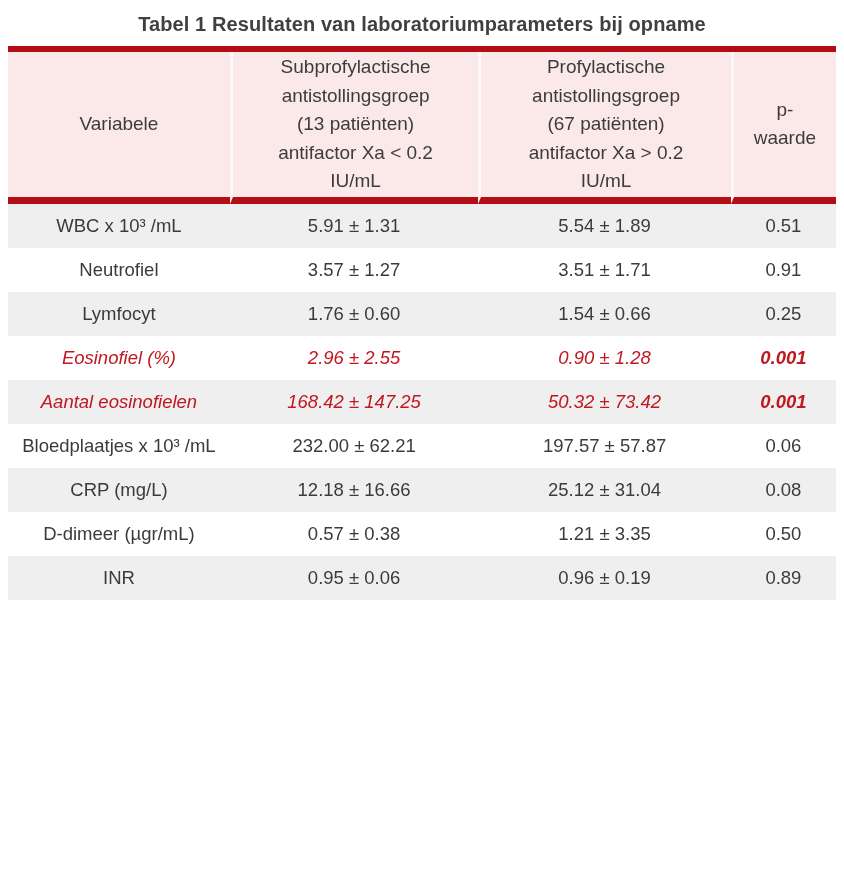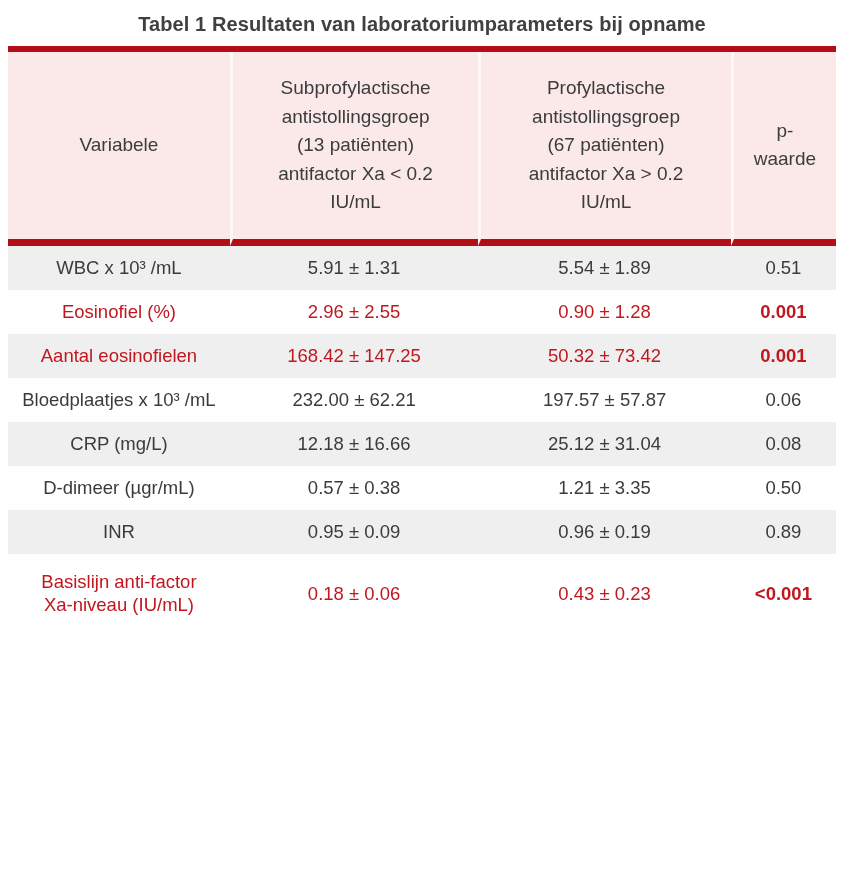--- a/index.html
+++ b/index.html
@@ -49,39 +49,39 @@
   col.c-p   { width: 12.7%; }
 
   thead th {
     background: var(--pink);
     font-weight: normal;
     font-size: 19px;
     color: #3c3c3c;
     line-height: 28.6px;
     text-align: center;
     vertical-align: middle;
-    padding: 22px 4px;
+    padding: 1px 4px;
     white-space: pre-line;
     border-bottom: 7px solid var(--red-bar);
   }
   thead th + th { border-left: 3px solid var(--sep); }
 
   tbody td {
     font-size: 18.5px;
     text-align: center;
     vertical-align: middle;
     height: 44px;
     padding: 2px 4px;
     color: var(--ink);
     white-space: pre-line;
     line-height: 1.25;
   }
   tbody tr:nth-child(odd) td { background: var(--gray-row); }
 
-  tbody tr.significant td { color: var(--red-text); }
+  tbody tr.significant td { color: var(--red-text); font-style: italic; }
   tbody tr.significant td.p-col {
     font-weight: bold;
   }
   tbody tr.tall td { height: 79px; }
 
   .footnote {
     margin: 15px 0 0 8px;
     font-size: 17px;
     color: var(--foot-ink);
   }
@@ -118,20 +118,32 @@
 waarde</th>
         </tr>
       </thead>
       <tbody>
         <tr>
           <td class="var-col">WBC x 10³ /mL</td>
           <td class="num-col">5.91 ± 1.31</td>
           <td class="num-col">5.54 ± 1.89</td>
           <td class="p-col">0.51</td>
         </tr>
+        <tr>
+          <td class="var-col">Neutrofiel</td>
+          <td class="num-col">3.57 ± 1.27</td>
+          <td class="num-col">3.51 ± 1.71</td>
+          <td class="p-col">0.91</td>
+        </tr>
+        <tr>
+          <td class="var-col">Lymfocyt</td>
+          <td class="num-col">1.76 ± 0.60</td>
+          <td class="num-col">1.54 ± 0.66</td>
+          <td class="p-col">0.25</td>
+        </tr>
         <tr class="significant">
           <td class="var-col">Eosinofiel (%)</td>
           <td class="num-col">2.96 ± 2.55</td>
           <td class="num-col">0.90 ± 1.28</td>
           <td class="p-col">0.001</td>
         </tr>
         <tr class="significant">
           <td class="var-col">Aantal eosinofielen</td>
           <td class="num-col">168.42 ± 147.25</td>
           <td class="num-col">50.32 ± 73.42</td>
@@ -150,29 +162,22 @@
           <td class="p-col">0.08</td>
         </tr>
         <tr>
           <td class="var-col">D-dimeer (µgr/mL)</td>
           <td class="num-col">0.57 ± 0.38</td>
           <td class="num-col">1.21 ± 3.35</td>
           <td class="p-col">0.50</td>
         </tr>
         <tr>
           <td class="var-col">INR</td>
-          <td class="num-col">0.95 ± 0.09</td>
+          <td class="num-col">0.95 ± 0.06</td>
           <td class="num-col">0.96 ± 0.19</td>
           <td class="p-col">0.89</td>
-        </tr>
-        <tr class="tall significant">
-          <td class="var-col">Basislijn anti-factor
-Xa-niveau (IU/mL)</td>
-          <td class="num-col">0.18 ± 0.06</td>
-          <td class="num-col">0.43 ± 0.23</td>
-          <td class="p-col">&lt;0.001</td>
         </tr>
       </tbody>
     </table>
   </div>
 
 
 </div>
 
 </body></html>

